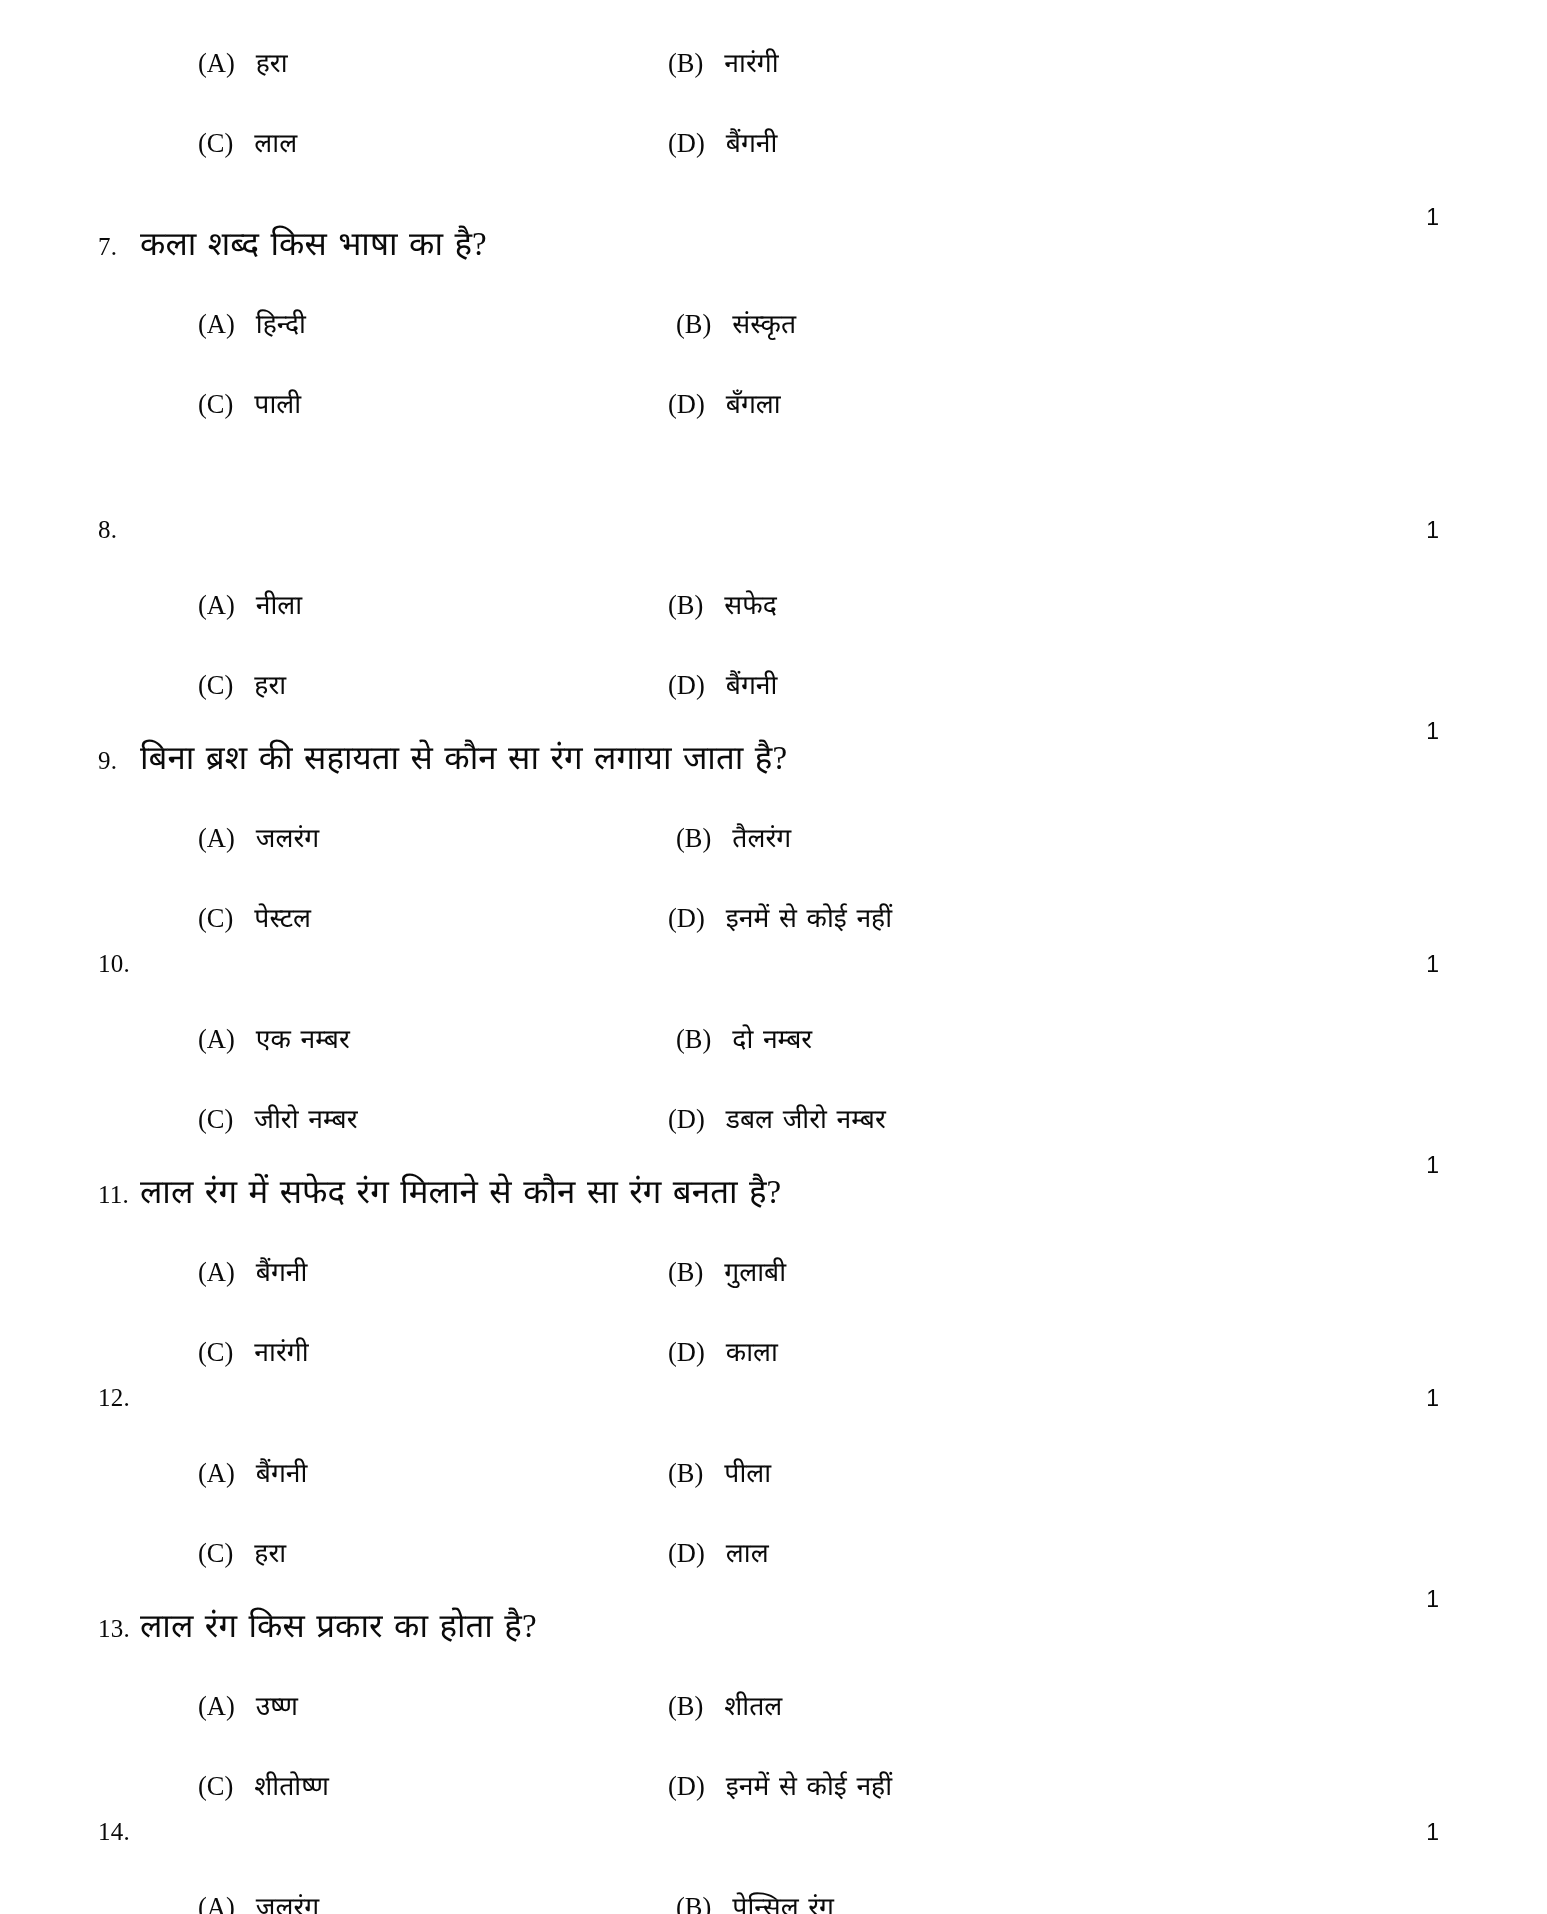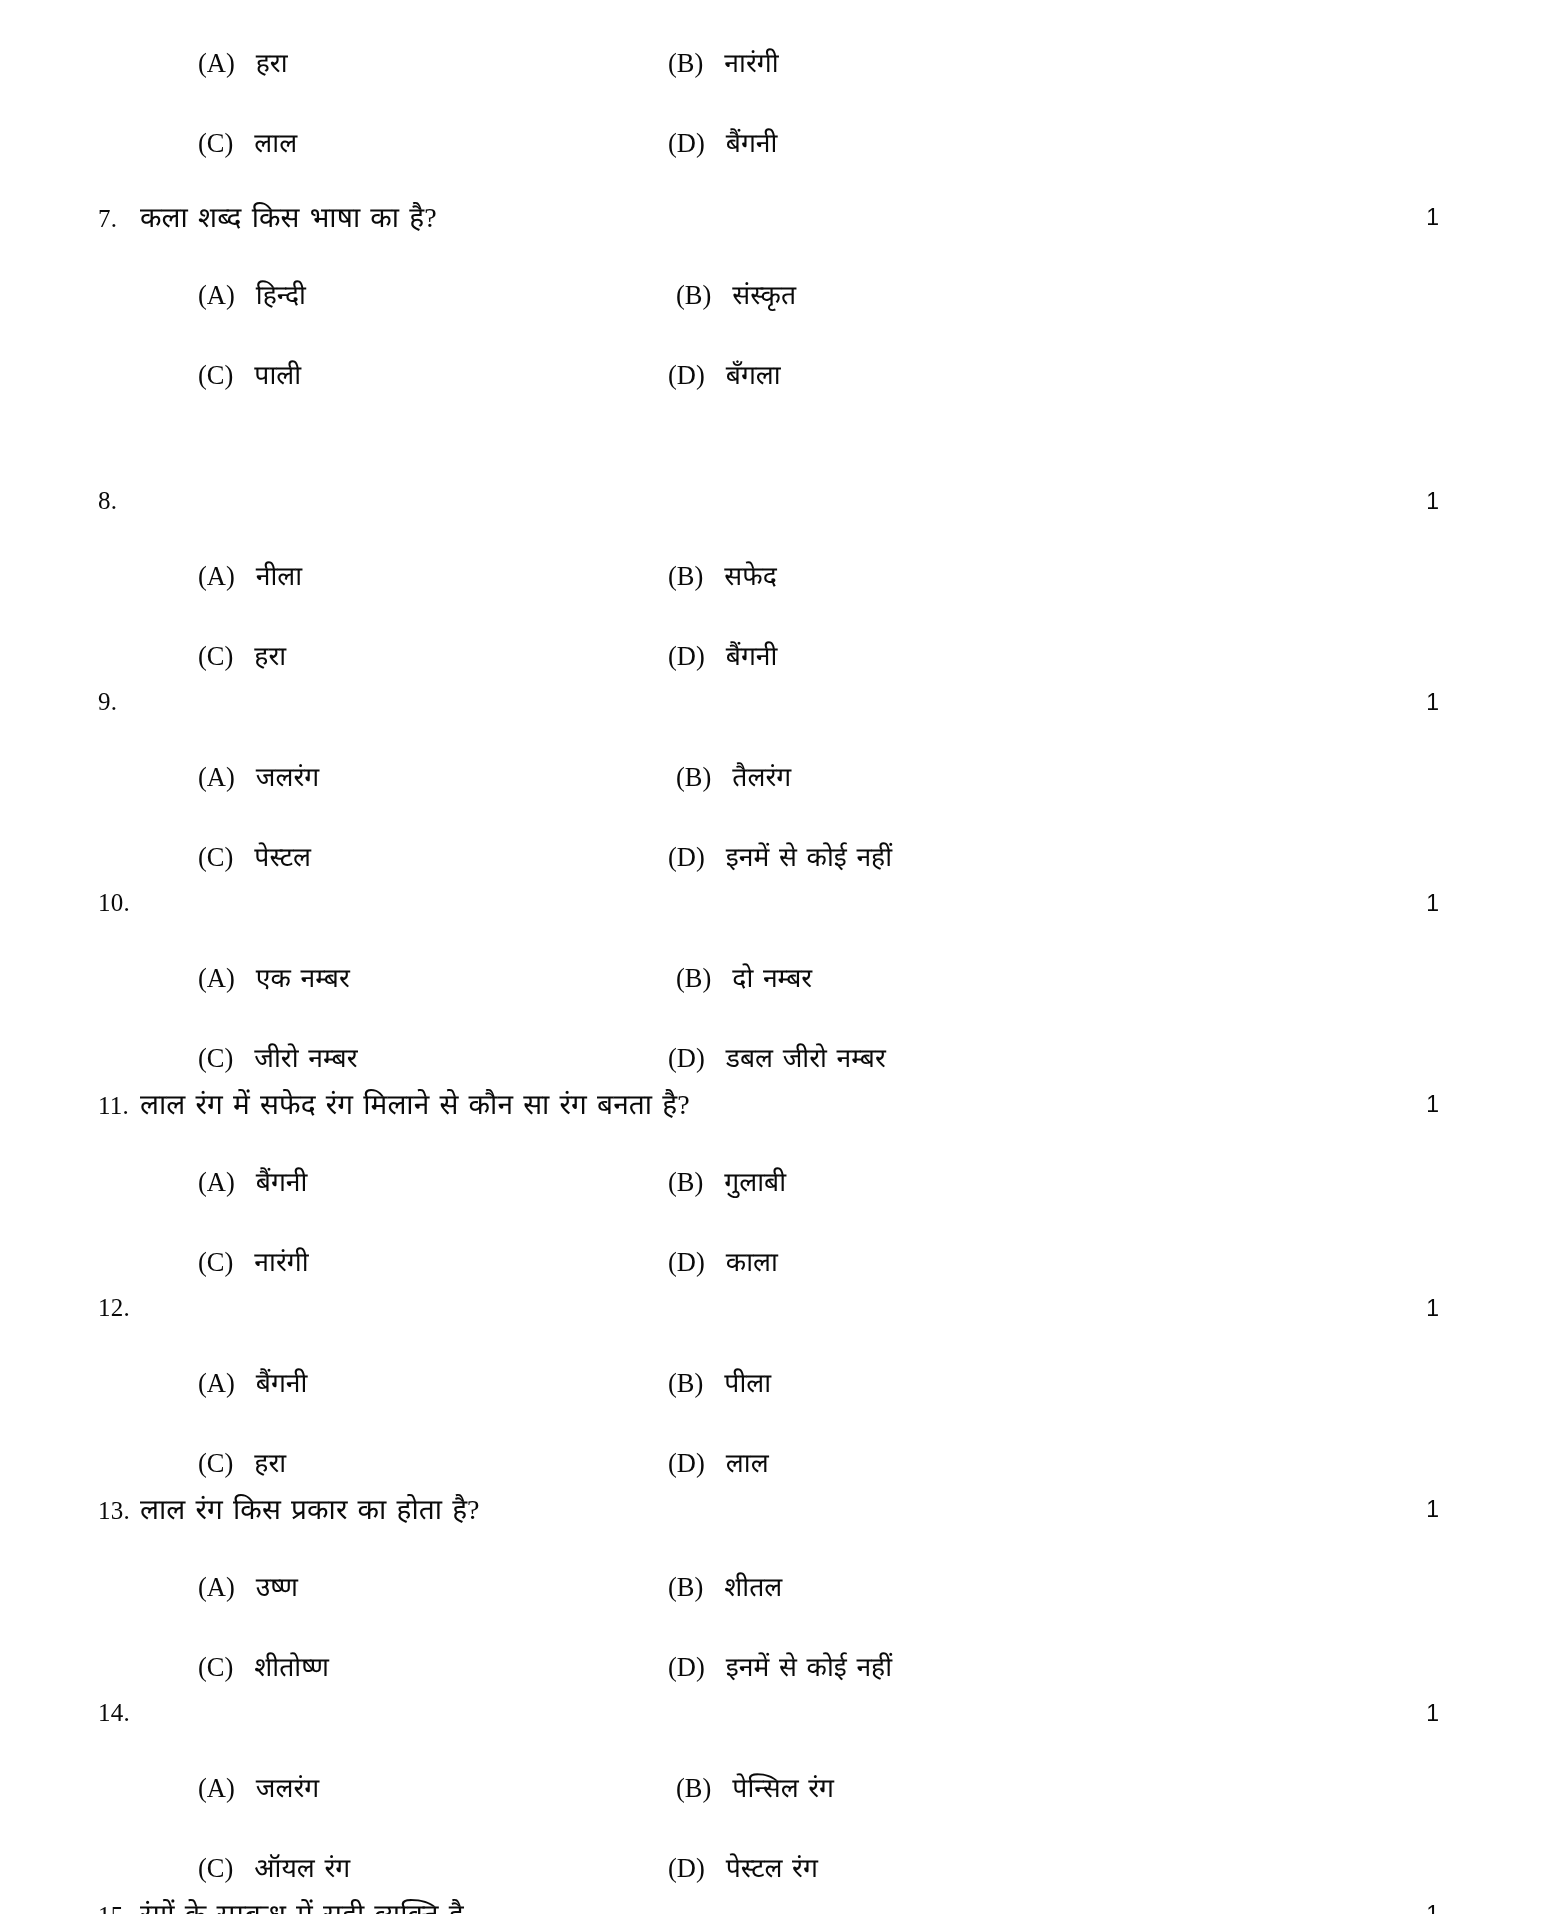--- a/index.html
+++ b/index.html
@@ -45,23 +45,24 @@
   }
   .qnum {
     flex: 0 0 auto;
     min-width: 42px;
     font-size: 25px;
     letter-spacing: 0.2px;
     white-space: nowrap;
   }
   .qtext {
     flex: 1 1 auto;
-    font-size: 28px;
+    font-size: 33px;
     word-spacing: 3px;
     letter-spacing: 0.1px;
+    margin-top: 24px;
   }
   .marks {
     position: absolute;
     right: 108px;
     top: 0;
     font-size: 23px;
     font-family: "Liberation Sans", sans-serif;
   }
 
   .options {
@@ -209,20 +210,21 @@
           <span class="val">बैंगनी</span>
         </div>
       </div>
     </div>
 
     <div class="gap-sm"></div>
 
     <div class="qrow">
       <div class="question">
         <span class="qnum">9.</span>
+        <span class="qtext">बिना ब्रश की सहायता से कौन सा रंग लगाया जाता है?</span>
       </div>
       <span class="marks">1</span>
     </div>
 
     <div class="row-sp"></div>
 
     <div class="optrow">
       <div class="options offset-8">
         <div class="opt col-a">
           <span class="lbl">(A)</span>

